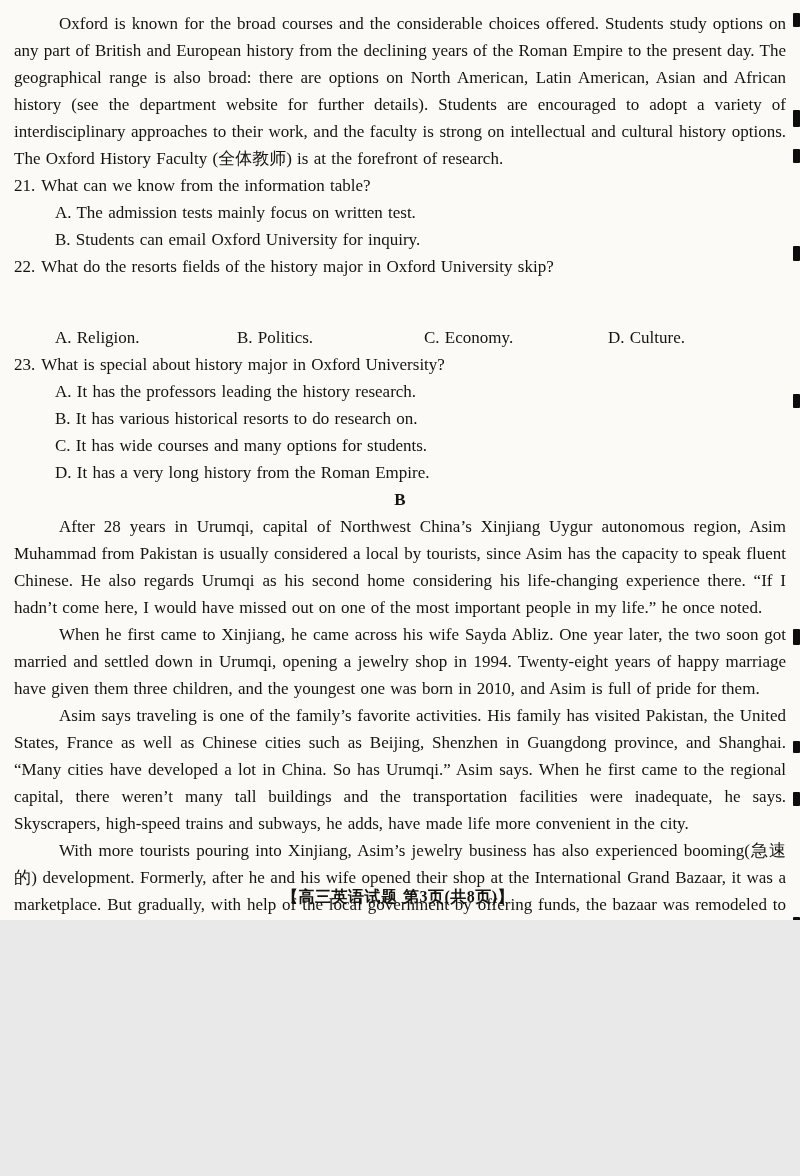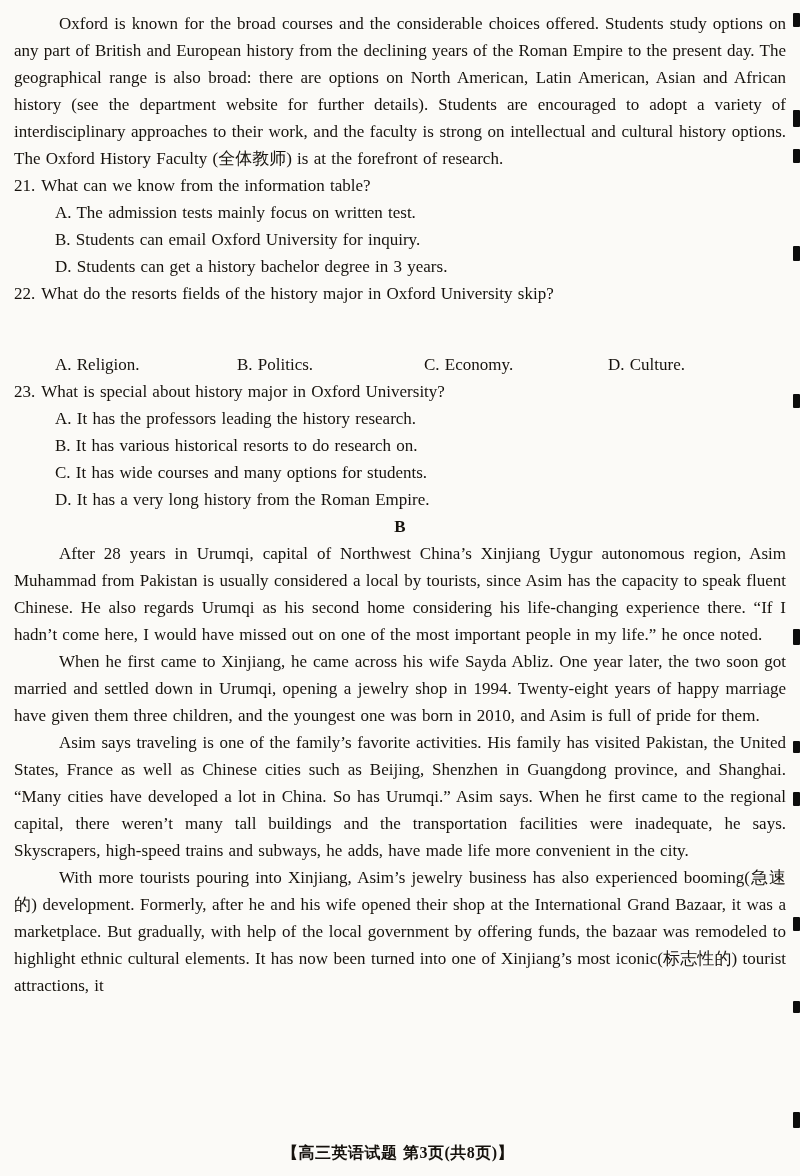--- a/index.html
+++ b/index.html
@@ -1,21 +1,21 @@
 <!DOCTYPE html>
 <html><head>
 <meta charset="utf-8">
 <style>
   html, body { margin: 0; padding: 0; }
   body { width: 800px; background: #e9e9e9; }
 
   .page {
     position: relative;
     width: 800px;
-    height: 1176px;
+    height: 920px;
     margin: 0;
     background: #fbfaf7;
     overflow: hidden;
     font-family: "Liberation Serif", "DejaVu Serif", serif;
     font-size: 17px;
     line-height: 27px;
     color: #16120d;
     box-sizing: border-box;
     padding: 10px 14px 0 14px;
     word-spacing: 1px;
@@ -61,21 +61,20 @@
 <body>
 
 <div class="page">
 
   <p class="para">Oxford is known for the broad courses and the considerable choices offered. Students study options on any part of British and European history from the declining years of the Roman Empire to the present day. The geographical range is also broad: there are options on North American, Latin American, Asian and African history (see the department website for further details). Students are encouraged to adopt a variety of interdisciplinary approaches to their work, and the faculty is strong on intellectual and cultural history options. The Oxford History Faculty (全体教师) is at the forefront of research.</p>
 
   <div>
     <p class="stem"><span class="qnum">21.</span><span>What can we know from the information table?</span></p>
     <p class="option">A. The admission tests mainly focus on written test.</p>
     <p class="option">B. Students can email Oxford University for inquiry.</p>
-    <p class="option">D. Students can get a history bachelor degree in 3 years.</p>
   </div>
 
   <div>
     <p class="stem"><span class="qnum">22.</span><span>What do the resorts fields of the history major in Oxford University skip?</span></p>
     <p class="option-row">
       <span class="opt-cell">A. Religion.</span><span class="opt-cell">B. Politics.</span><span class="opt-cell">C. Economy.</span><span class="opt-cell">D. Culture.</span>
     </p>
   </div>
 
   <div>

